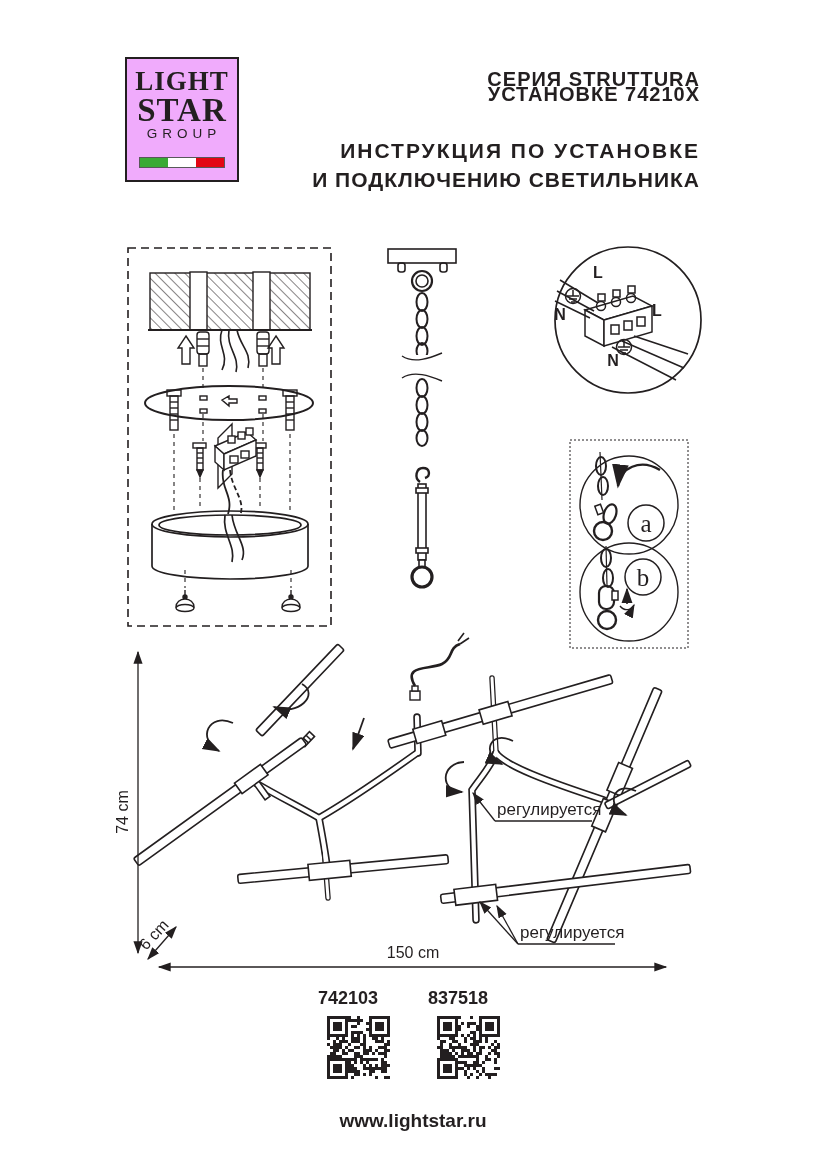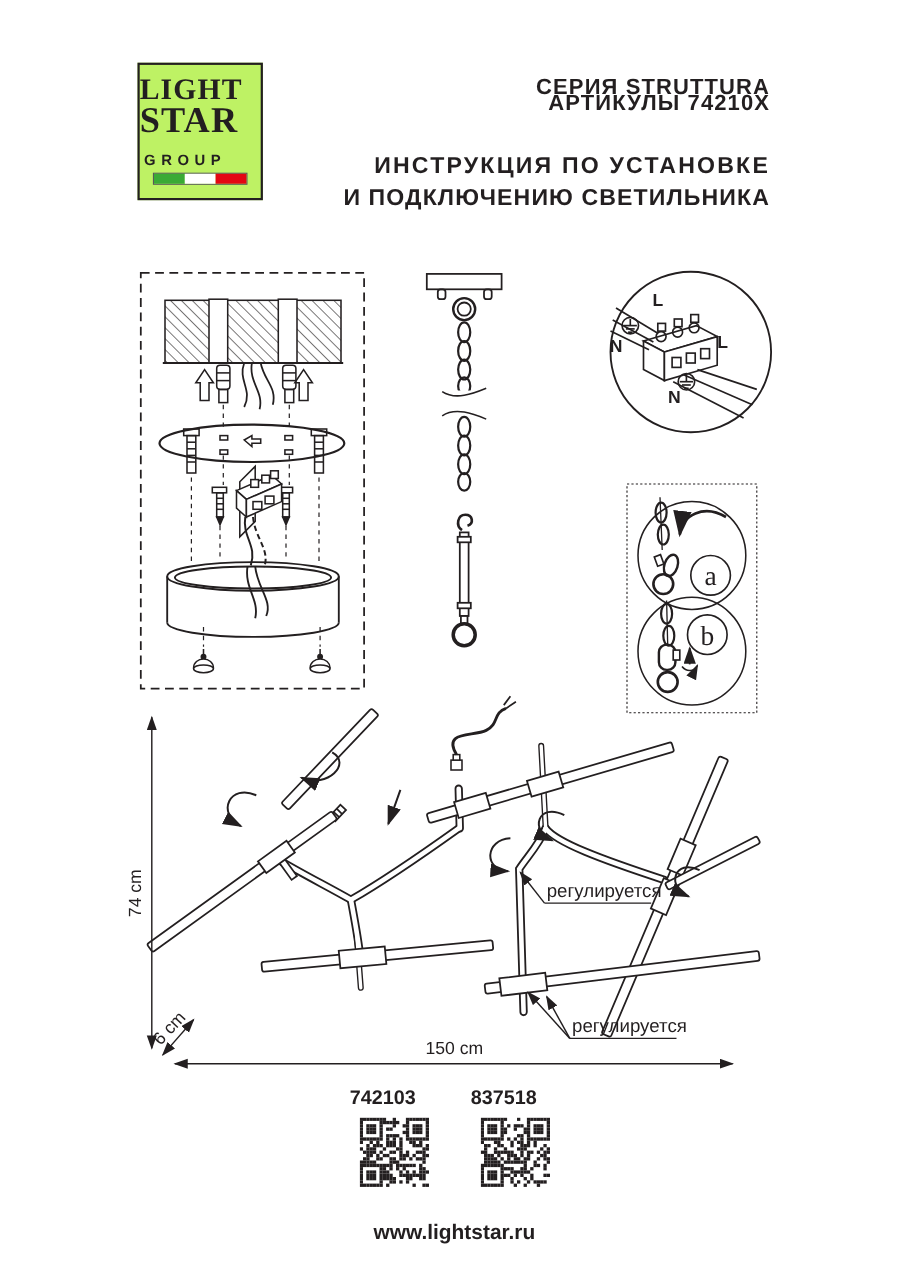--- a/index.html
+++ b/index.html
@@ -1,23 +1,23 @@
 <!DOCTYPE html>
 <html><head>
 <meta charset="utf-8">
 <style>
   html,body{margin:0;padding:0;background:#fff;}
   .page{position:relative;width:826px;height:1169px;background:#fff;overflow:hidden;
         font-family:"Liberation Sans",sans-serif;color:#231f20;}
   
   .logo{position:absolute;left:125px;top:57px;width:110px;height:121px;border:2px solid #231f20;
-        background:#bef264;}
+        background:#f0abfc;text-align:center;}
   .logo .l1{margin-top:9px;font-family:"Liberation Serif",serif;font-weight:700;font-size:27px;line-height:27px;letter-spacing:1px;}
   .logo .l2{font-family:"Liberation Serif",serif;font-weight:700;font-size:33px;line-height:31px;letter-spacing:1px;}
-  .logo .l3{font-size:13.5px;letter-spacing:5px;margin-top:12px;margin-left:4px;font-weight:bold;}
+  .logo .l3{font-size:13.5px;letter-spacing:5px;margin-top:0;margin-left:4px;}
   .flag{position:absolute;left:12px;bottom:12px;width:84px;height:9px;border:1px solid #58585a;display:flex;}
   .flag div{flex:1;}
   .hdr{position:absolute;right:126px;text-align:right;font-weight:700;letter-spacing:1px;white-space:nowrap;}
   .s1{top:52px;font-size:20px;margin-top:16px;}
   .s2{top:83px;font-size:20px;}
   .t1{top:139px;font-size:21px;letter-spacing:2px;}
   .t2{top:168px;font-size:21px;letter-spacing:1px;}
   
   .art{position:absolute;left:0;top:0;}
   
@@ -39,21 +39,21 @@
     <div class="l1">LIGHT</div>
     <div class="l2">STAR</div>
     <div class="l3">GROUP</div>
     <div class="flag">
       <div style="background:#3aaa35"></div>
       <div style="background:#ffffff"></div>
       <div style="background:#e30613"></div>
     </div>
   </div>
   <div class="hdr s1">СЕРИЯ STRUTTURA</div>
-  <div class="hdr s2">АРТИКУЛЫ 74210X</div>
+  <div class="hdr s2">УСТАНОВКЕ 74210X</div>
   <div class="hdr t2">И ПОДКЛЮЧЕНИЮ СВЕТИЛЬНИКА</div>
   <div class="hdr t1">ИНСТРУКЦИЯ ПО УСТАНОВКЕ</div>
 
   <svg class="art" width="826" height="1169" viewBox="0 0 826 1169">
     <defs>
       <marker id="ah" markerWidth="11" markerHeight="8" refX="9" refY="3.5" orient="auto-start-reverse">
         <path d="M0,0 L10,3.5 L0,7 z" fill="#231f20"></path>
       </marker>
       <pattern id="hatch" patternUnits="userSpaceOnUse" width="7" height="7" patternTransform="rotate(-45)">
         <line x1="0" y1="0" x2="0" y2="7" stroke="#231f20" stroke-width="1.1"></line>

